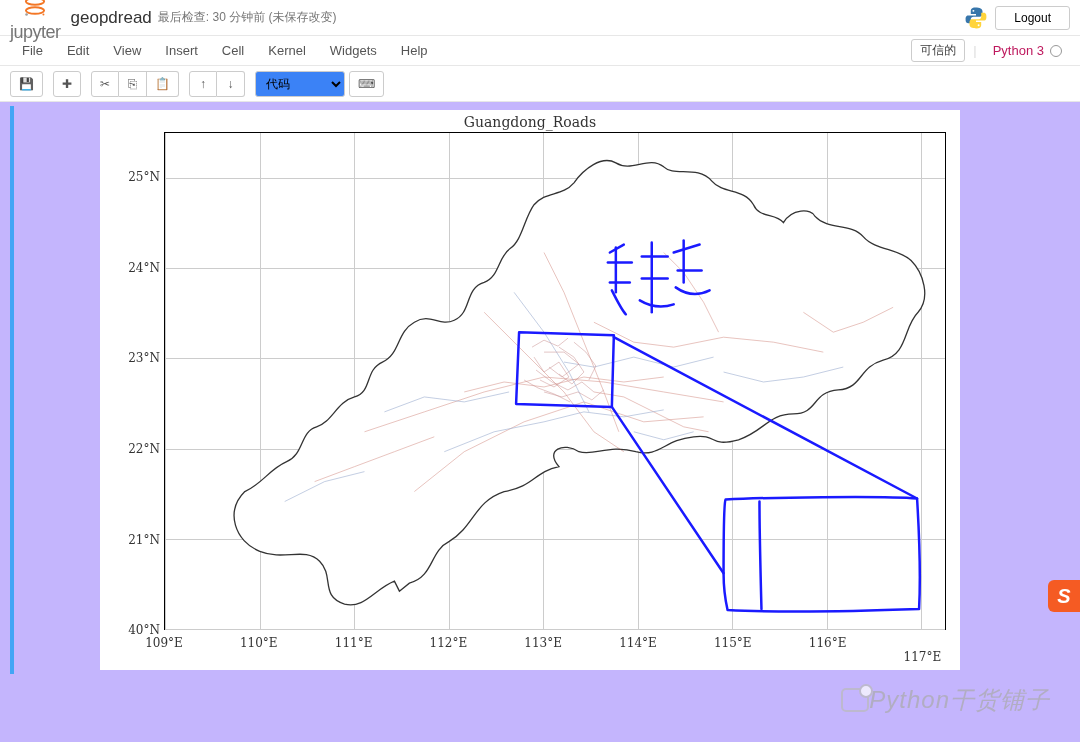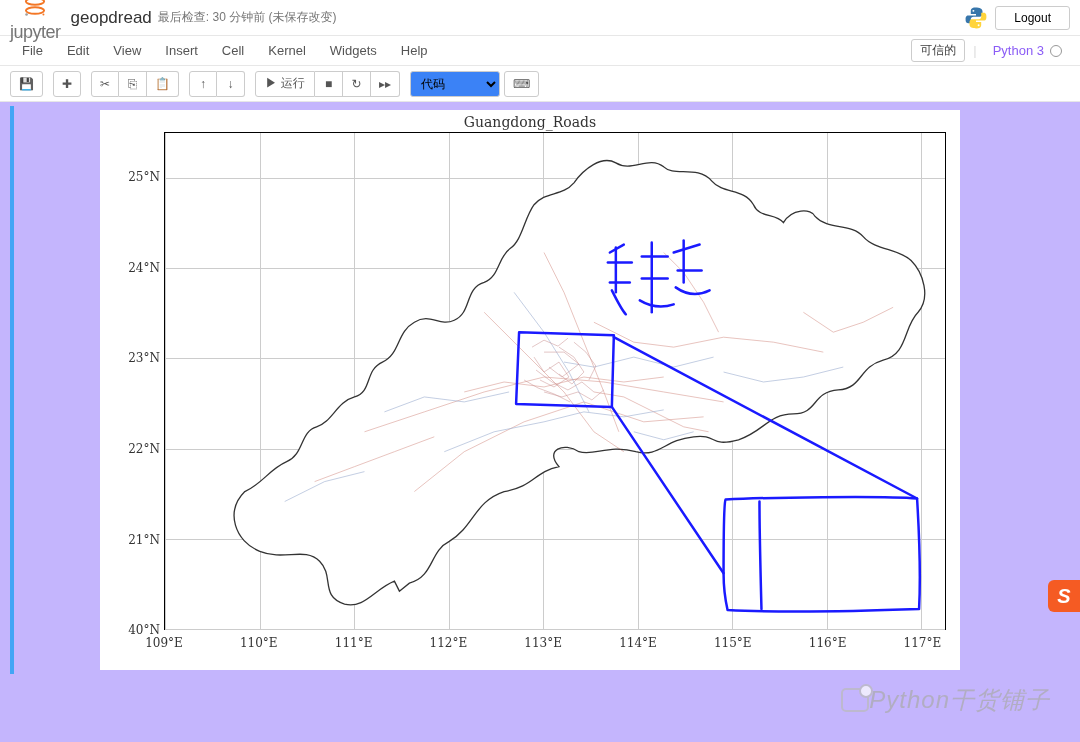--- a/index.html
+++ b/index.html
@@ -12,21 +12,21 @@
     .nb-name { font-size: 17px; color: #333; margin-left: 10px; }
     .checkpoint { font-size: 12px; color: #777; margin-left: 6px; }
     .header-right { margin-left: auto; display: flex; align-items: center; gap: 6px; }
     .py-logo { width: 26px; height: 26px; }
     .logout-btn { border: 1px solid #ccc; background: #fff; padding: 4px 18px; border-radius: 3px; font-size: 12px; cursor: pointer; }
     
     .menubar { display: flex; align-items: center; padding: 2px 10px; border-bottom: 1px solid #e7e7e7; height: 30px; }
     .menu-item { padding: 4px 12px; color: #555; cursor: pointer; font-size: 13px; }
     .menu-right { margin-left: auto; display: flex; align-items: center; gap: 8px; }
     .trusted { border: 1px solid #ccc; padding: 2px 8px; border-radius: 3px; font-size: 12px; color: #404040; }
-    .kernel { font-size: 13px; color: #8b5cf6; padding: 2px 8px; display: flex; align-items: center; gap: 6px; }
+    .kernel { font-size: 13px; color: #be185d; padding: 2px 8px; display: flex; align-items: center; gap: 6px; }
     .kernel-idle { width: 12px; height: 12px; border: 1px solid #999; border-radius: 50%; }
     .sep { color: #ddd; }
     
     .toolbar { display: flex; align-items: center; padding: 4px 10px; border-bottom: 1px solid #e7e7e7; height: 36px; gap: 4px; }
     .tb-group { display: flex; gap: 0; margin-right: 6px; }
     .tb-btn { border: 1px solid #ccc; background: #fff; padding: 4px 8px; font-size: 12px; cursor: pointer; min-width: 28px; height: 26px; display: flex; align-items: center; justify-content: center; color: #555; }
     .tb-group .tb-btn:not(:first-child) { border-left: none; }
     .tb-group .tb-btn:first-child { border-radius: 3px 0 0 3px; }
     .tb-group .tb-btn:last-child { border-radius: 0 3px 3px 0; }
     .tb-group .tb-btn:only-child { border-radius: 3px; }
@@ -116,26 +116,20 @@
       <button class="tb-btn">✚</button>
     </div>
   <div class="tb-group">
     <button class="tb-btn">✂</button>
     <button class="tb-btn">⎘</button>
     <button class="tb-btn">📋</button>
   </div>
   <div class="tb-group">
     <button class="tb-btn">↑</button>
     <button class="tb-btn">↓</button>
-  </div>
-  <div class="tb-group">
-    <button class="tb-btn" style="width:60px">▶ 运行</button>
-    <button class="tb-btn">■</button>
-    <button class="tb-btn">↻</button>
-    <button class="tb-btn">▸▸</button>
   </div>
   <select class="cell-type">
     <option>代码</option>
   </select>
   <div class="tb-group">
       <button class="tb-btn">⌨</button>
     </div>
 </div>
 
 <div class="notebook">
@@ -231,21 +225,21 @@
         </div>
 
         <div class="x-tick" style="top:526px;left:64px">109°E</div>
         <div class="x-tick" style="top:526px;left:158.8px">110°E</div>
         <div class="x-tick" style="top:526px;left:253.6px">111°E</div>
         <div class="x-tick" style="top:526px;left:348.4px">112°E</div>
         <div class="x-tick" style="top:526px;left:443.2px">113°E</div>
         <div class="x-tick" style="top:526px;left:538px">114°E</div>
         <div class="x-tick" style="top:526px;left:632.8px">115°E</div>
         <div class="x-tick" style="top:526px;left:727.6px">116°E</div>
-        <div class="x-tick" style="top:526px;left:822.4px">117°E</div>
+        <div class="x-tick" style="top:540px;left:822.4px">117°E</div>
 
         <div class="y-tick" style="left:4px;top:520px">40°N</div>
         <div class="y-tick" style="left:4px;top:429.5px">21°N</div>
         <div class="y-tick" style="left:4px;top:339px">22°N</div>
         <div class="y-tick" style="left:4px;top:248.3px">23°N</div>
         <div class="y-tick" style="left:4px;top:157.8px">24°N</div>
         <div class="y-tick" style="left:4px;top:67.3px">25°N</div>
       </div>
     </div>
   </div>

